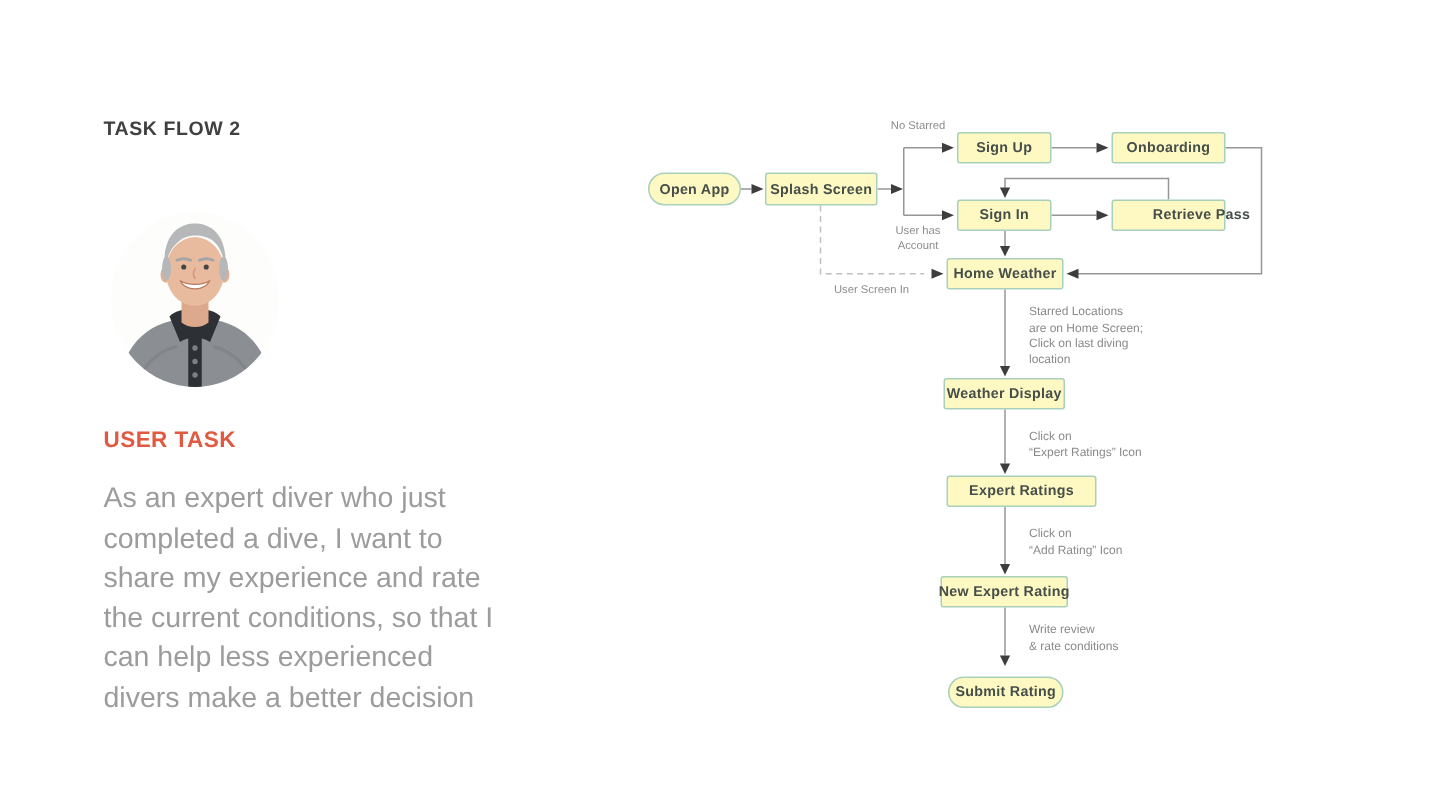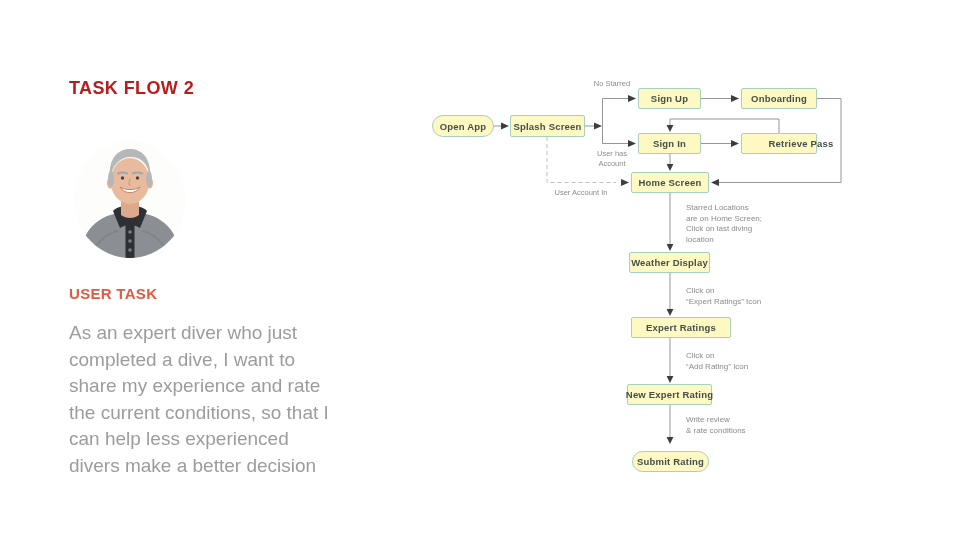--- a/index.html
+++ b/index.html
@@ -3,21 +3,21 @@
 <meta charset="utf-8">
 <style>
   html,body{margin:0;padding:0;background:#ffffff;}
   .stage{
     position:relative;width:960px;height:540px;background:#ffffff;overflow:hidden;
     font-family:"Liberation Sans", sans-serif;
   }
   
   .eyebrow{
     position:absolute;left:69px;top:78px;
-    font-size:18px;font-weight:bold;letter-spacing:.4px;color:#b91c1c;
+    font-size:13px;font-weight:bold;letter-spacing:.4px;color:#404040;
   }
   .avatar{position:absolute;left:74px;top:141px;width:112px;height:117px;}
   .story-heading{
     position:absolute;left:69px;top:285px;
     font-size:15px;font-weight:bold;letter-spacing:.3px;color:#e05a41;
   }
   .story-text{
     position:absolute;left:69px;top:320px;width:320px;margin:0;
     font-size:19px;line-height:26.5px;color:#9c9c9c;white-space:pre-line;
   }
@@ -139,30 +139,30 @@
         <polygon points="670,444 666.6,437 673.4,437"></polygon>
       </g>
     </svg>
 
     <div class="node pill" style="left:432px;top:115px;width:62px;height:22px;">Open App</div>
     <div class="node" style="left:510px;top:115px;width:75px;height:22px;">Splash Screen</div>
     <div class="node" style="left:638px;top:88px;width:63px;height:21px;">Sign Up</div>
     <div class="node" style="left:741px;top:88px;width:76px;height:21px;">Onboarding</div>
     <div class="node" style="left:638px;top:133px;width:63px;height:21px;">Sign In</div>
     <div class="node" style="left:741px;top:133px;width:76px;height:21px;padding-left:44px;">Retrieve Pass</div>
-    <div class="node" style="left:631px;top:172px;width:78px;height:21px;">Home Screen</div>
+    <div class="node" style="left:631px;top:172px;width:78px;height:21px;">Home Weather</div>
     <div class="node" style="left:629px;top:252px;width:81px;height:21px;">Weather Display</div>
     <div class="node" style="left:631px;top:317px;width:100px;height:21px;">Expert Ratings</div>
     <div class="node" style="left:627px;top:384px;width:85px;height:21px;">New Expert Rating</div>
     <div class="node pill" style="left:632px;top:451px;width:77px;height:21px;">Submit Rating</div>
 
     <div class="edge-label" style="left:580px;top:79px;width:64px;">No Starred</div>
     <div class="edge-label" style="left:582px;top:149px;width:60px;">User has
 Account</div>
-    <div class="edge-label" style="left:542px;top:188px;width:78px;">User Account In</div>
+    <div class="edge-label" style="left:542px;top:188px;width:78px;">User Screen In</div>
 
     <div class="annotation" style="top:203px;">Starred Locations
 are on Home Screen;
 Click on last diving
 location</div>
     <div class="annotation" style="top:286px;">Click on
 “Expert Ratings” Icon</div>
     <div class="annotation" style="top:351px;">Click on
 “Add Rating” Icon</div>
     <div class="annotation" style="top:415px;">Write review

